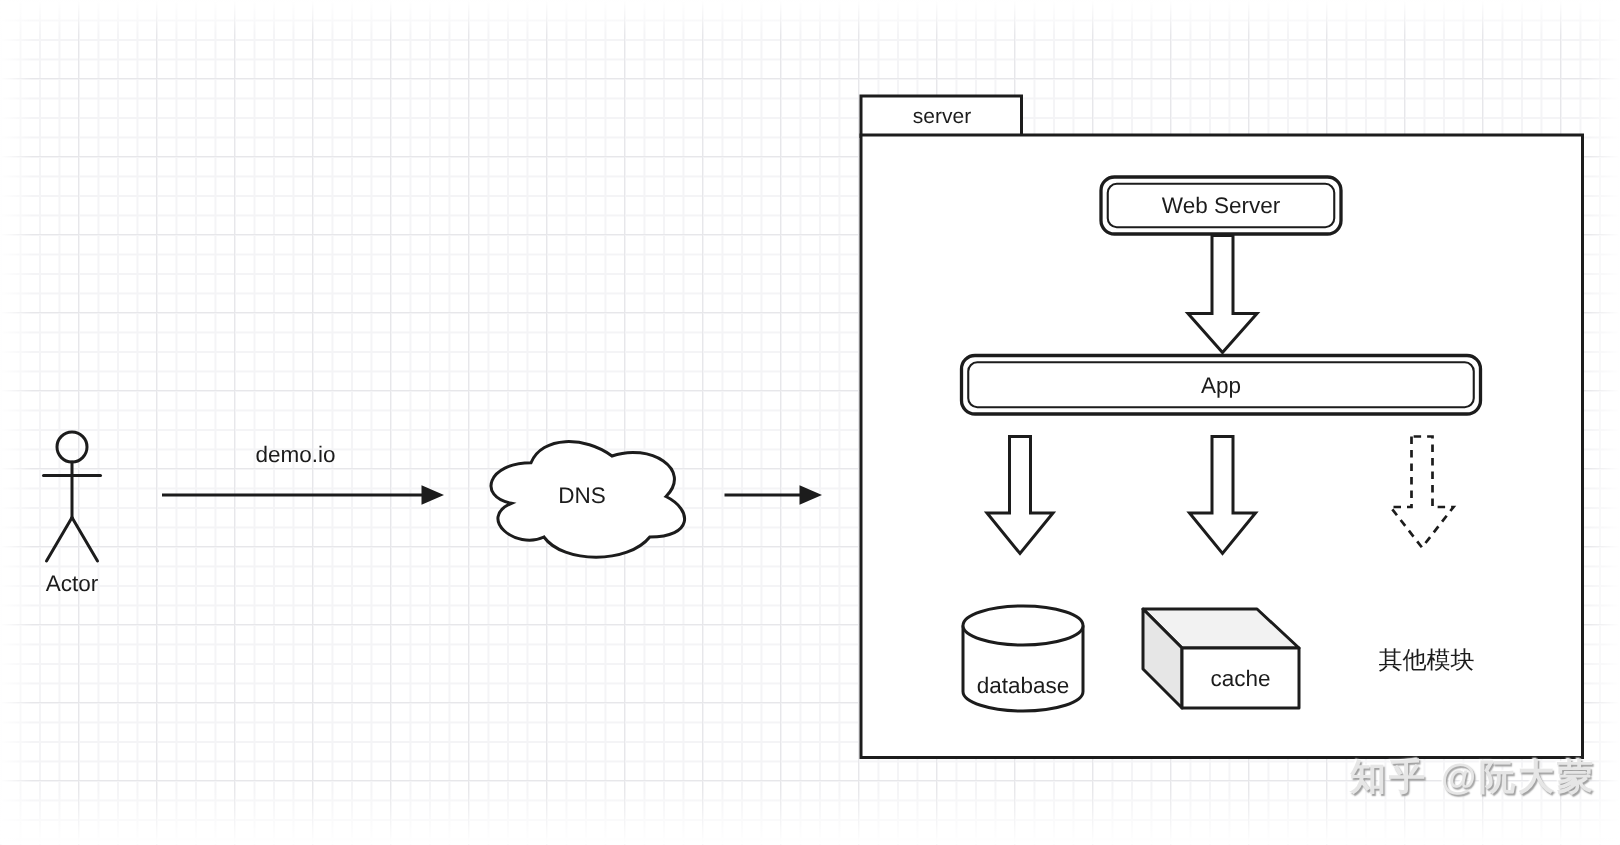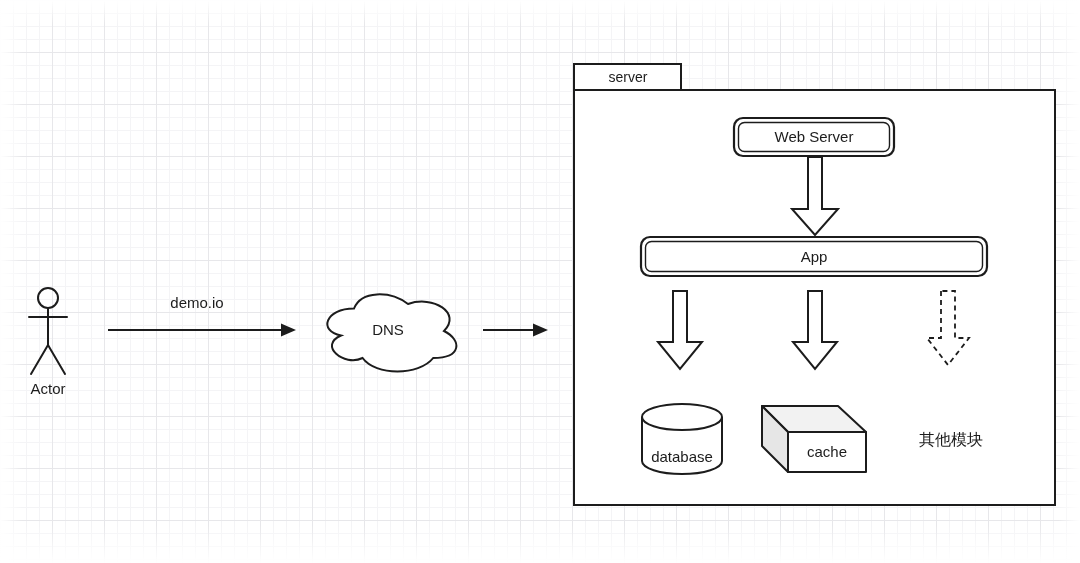--- a/index.html
+++ b/index.html
@@ -114,13 +114,14 @@
     <g stroke="#1c1c1c" stroke-width="2" stroke-linejoin="round">
       <polygon points="762,406 838,406 866,432 788,432" fill="#f2f2f2"></polygon>
       <polygon points="762,406 788,432 788,472 762,446" fill="#e6e6e6"></polygon>
       <rect x="788" y="432" width="78" height="40" fill="#ffffff"></rect>
     </g>
     <text class="lbl" x="827" y="457">cache</text>
 
     <text class="lbl-cn" x="951" y="445">其他模块</text>
   </svg>
 
+  <div class="watermark">知乎 @阮大蒙</div>
 </div>
 
 </body></html>

